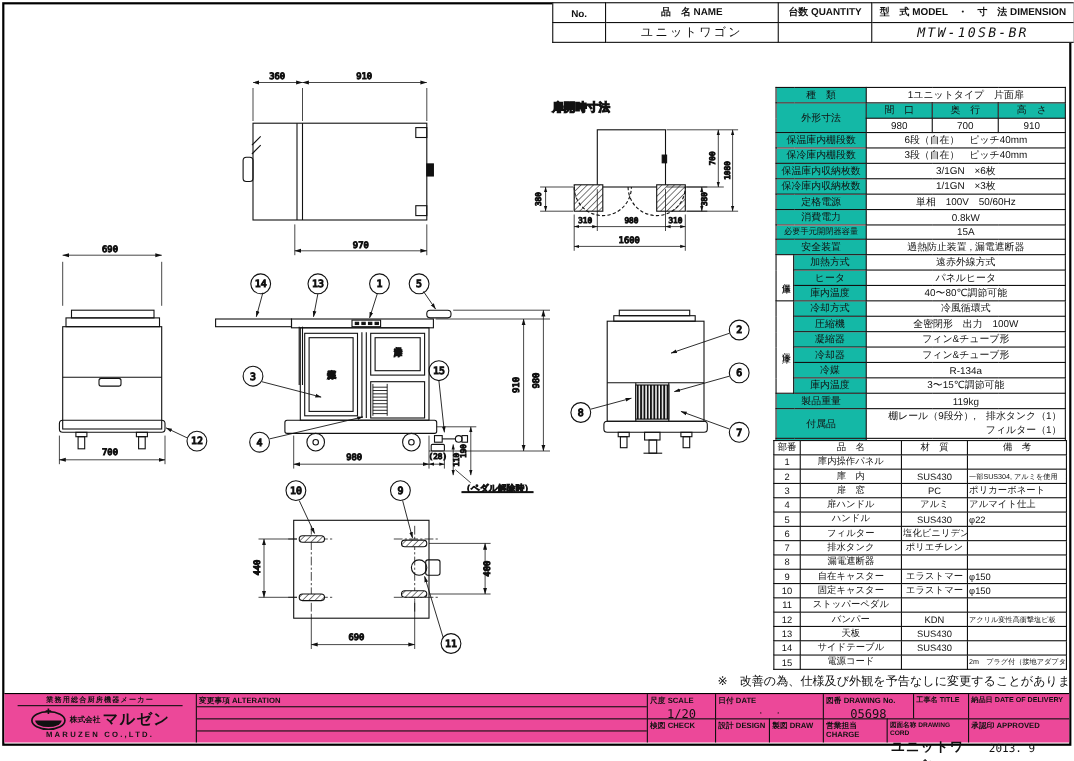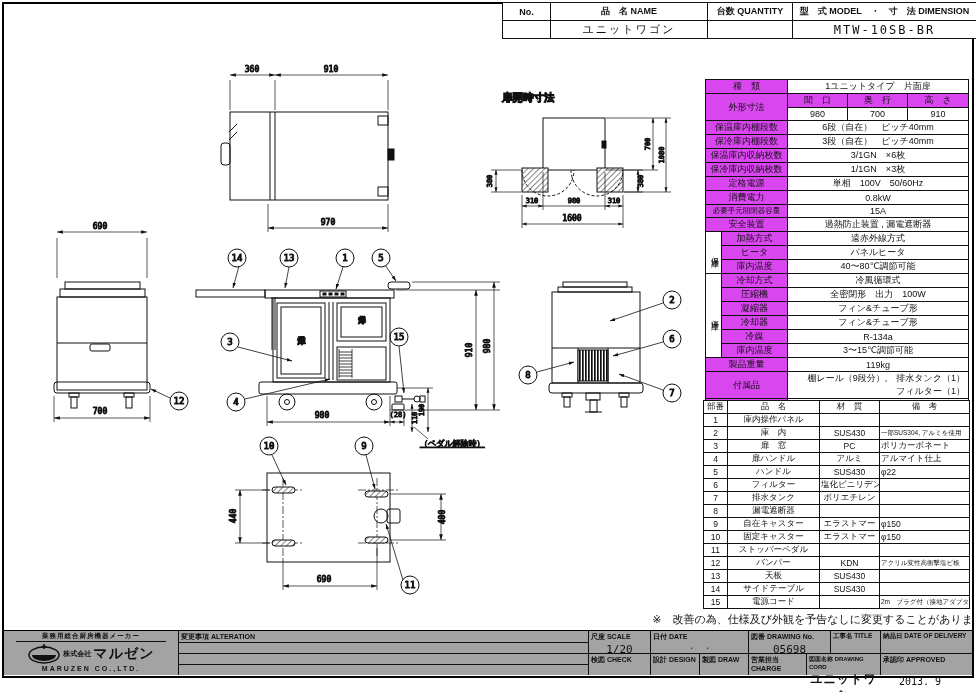--- a/index.html
+++ b/index.html
@@ -11,35 +11,35 @@
   .d7{font:7px "DejaVu Sans Mono",monospace;}
   .bal{font:9px "DejaVu Sans Mono",monospace;text-anchor:middle;}
   .jl{font:8px "Liberation Sans",sans-serif;}
   table{border-collapse:collapse;table-layout:fixed;background:#fff;}
   td{border:1px solid #111;padding:0 1px;overflow:hidden;white-space:nowrap;}
   
   #hdr{left:502px;top:2px;width:474px;font-size:9px;}
   #hdr td{height:17px;text-align:center;}
   #hdr .lab{font-weight:bold;}
   #hdr .name{font-size:11px;letter-spacing:2px;}
-  #hdr .model{font-size:12px;letter-spacing:2px;font-family:"DejaVu Sans Mono",monospace;}
+  #hdr .model{font-size:12px;letter-spacing:2px;font-family:"DejaVu Sans Mono",monospace;font-style:italic;}
   
   #spec{left:705px;top:79px;width:263px;font-size:9px;}
   #spec td{height:12px;text-align:center;}
-  #spec td.l{background:#d946ef;font-family:Liberation Serif, serif;}
+  #spec td.l{background:#14b8a6;font-family:Liberation Serif, serif;}
   #spec td.two{height:26px;white-space:normal;text-align:right;padding:0 3px;}
   #spec .vert{writing-mode:vertical-rl;text-orientation:upright;font-size:8px;letter-spacing:1px;padding:0;}
   
   #parts{left:703px;top:400px;width:266px;font-size:8.5px;}
   #parts td{height:10.5px;text-align:center;}
   #parts td.note{text-align:left;}
   #parts td.s{font-size:6.5px;}
   #disc{left:640px;top:612px;width:333px;font-size:11px;text-align:right;}
   
-  #tb{left:4px;top:630px;width:968px;height:44px;border-top:1.5px solid #000;background:#a3a3a3;}
+  #tb{left:4px;top:630px;width:968px;height:44px;border-top:1.5px solid #000;background:#ec4899;}
   .cell{position:absolute;box-sizing:border-box;}
   .bl{border-left:1px solid #111;}
   .bt{border-top:1px solid #111;}
   .mini{font-size:7px;font-weight:bold;padding:1px 2px;}
   .logo-tag{font-size:6.5px;font-weight:bold;letter-spacing:1px;border-bottom:1px solid #111;text-align:center;width:150px;margin:1px auto 0;}
   .logo-row{display:flex;align-items:center;justify-content:center;gap:2px;margin-top:1px;}
   .kk{font-size:7px;font-weight:bold;}
   .mz{font-size:14px;font-weight:bold;letter-spacing:1px;}
   .men{font-size:7px;font-weight:bold;letter-spacing:2px;text-align:center;}
   .big{font-size:11px;font-family:"DejaVu Sans Mono",monospace;text-align:center;}

